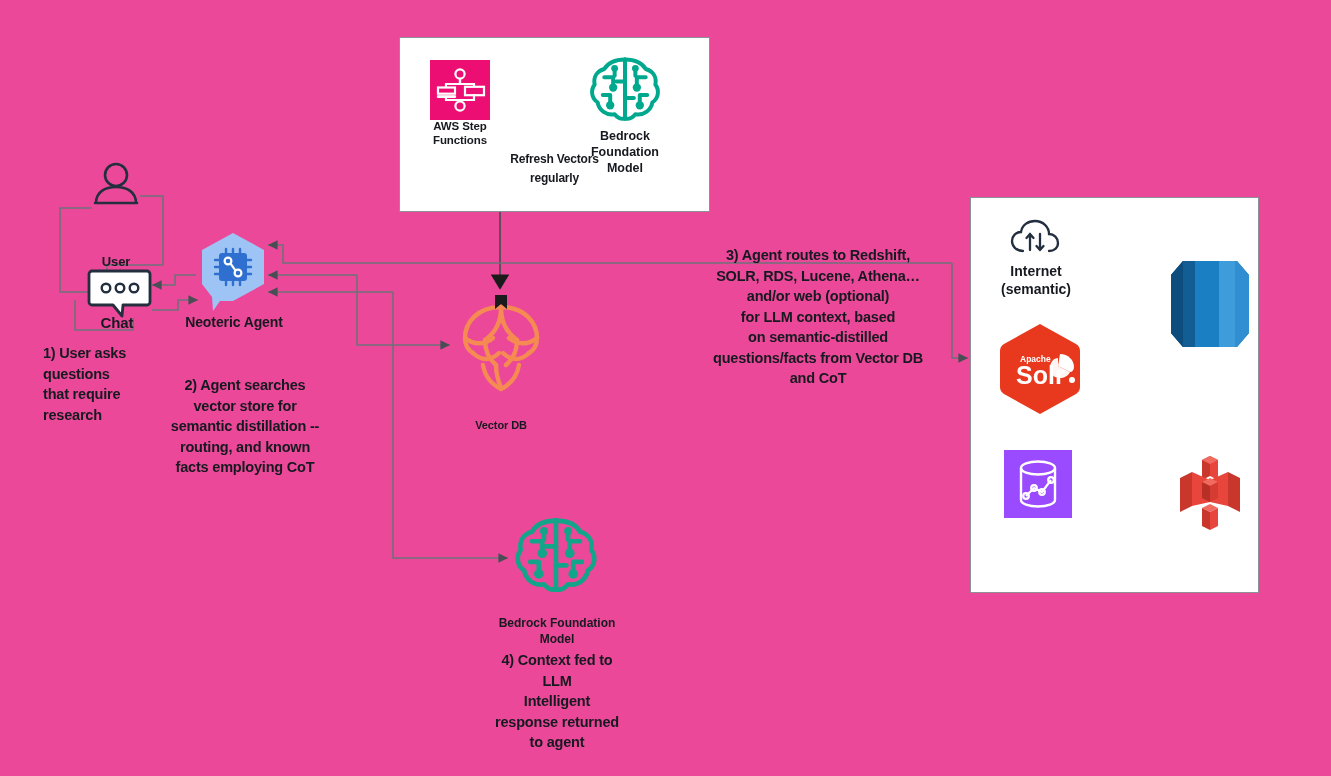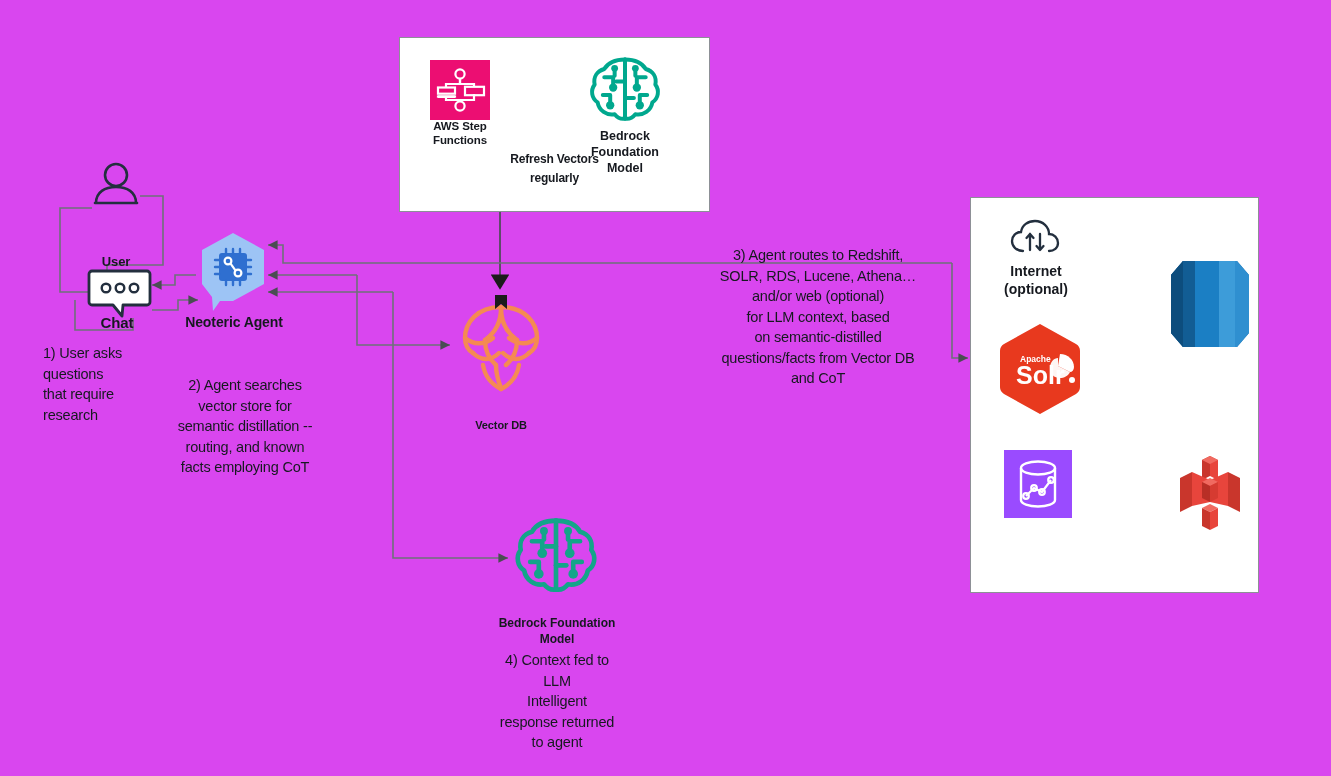--- a/index.html
+++ b/index.html
@@ -5,21 +5,21 @@
 <style>
   html,body{margin:0;padding:0;background:#ffffff;}
   body{
     font-family:"Liberation Sans", sans-serif;
     color:#16191f;
   }
   #canvas{
     position:relative;
     width:1331px;
     height:776px;
-    background:#d946ef;
+    background:#ec4899;
     overflow:hidden;
   }
   .abs{position:absolute;}
   
   .panel{
     position:absolute;
     border:1px solid #8d9096;
     background:#ffffff;
     box-sizing:border-box;
   }
@@ -28,21 +28,21 @@
     position:absolute;
     font-weight:bold;
     font-size:11.5px;
     line-height:14px;
     color:#16191f;
     text-align:center;
     letter-spacing:-0.1px;
   }
   .step{
     position:absolute;
-    font-weight:normal;
+    font-weight:bold;
     font-size:14.5px;
     line-height:20.5px;
     color:#16191f;
     text-align:center;
     letter-spacing:-0.2px;
     white-space:pre-line;
   }
   .step.left{text-align:left;}
   .bigcap{
     position:absolute;
@@ -291,21 +291,21 @@
   <div class="panel" style="left:970px;top:197px;width:289px;height:396px;"></div>
 
   <div class="abs" style="left:1010px;top:220px;width:50px;height:38px;">
     <svg width="50" height="38" viewBox="0 0 50 38">
       <path d="M13 31 C6 31 2 26 2 21 C2 16 6 12 11 12 C12 5 18 1 25 1 C33 1 39 7 39 14 C44 14 48 18 48 23 C48 28 44 31 39 31" fill="none" stroke="#232f3e" stroke-width="2.3" stroke-linecap="round"></path>
       <path d="M20 30 L20 14 M20 14 L16.5 18 M20 14 L23.5 18" fill="none" stroke="#232f3e" stroke-width="2.3" stroke-linecap="round" stroke-linejoin="round"></path>
       <path d="M30 14 L30 30 M30 30 L26.5 26 M30 30 L33.5 26" fill="none" stroke="#232f3e" stroke-width="2.3" stroke-linecap="round" stroke-linejoin="round"></path>
     </svg>
   </div>
   <div class="midcap" style="left:990px;top:262px;width:92px;font-size:14px;line-height:18px;">Internet
-(optional)</div>
+(semantic)</div>
 
   <div class="abs" style="left:1165px;top:255px;width:90px;height:98px;">
     <svg width="90" height="98" viewBox="0 0 90 98">
       <polygon points="18,6 72,6 84,20 84,78 72,92 18,92 6,78 6,20" fill="#1b6ca8"></polygon>
       <polygon points="18,6 30,6 30,92 18,92 6,78 6,20" fill="#125d94"></polygon>
       <polygon points="6,20 18,6 18,92 6,78" fill="#0d4d7d"></polygon>
       <polygon points="30,6 54,6 54,92 30,92" fill="#1b7fc4"></polygon>
       <polygon points="54,6 70,6 70,92 54,92" fill="#3d9cd9"></polygon>
       <polygon points="70,6 72,6 84,20 84,78 72,92 70,92" fill="#2f8fd0"></polygon>
     </svg>

